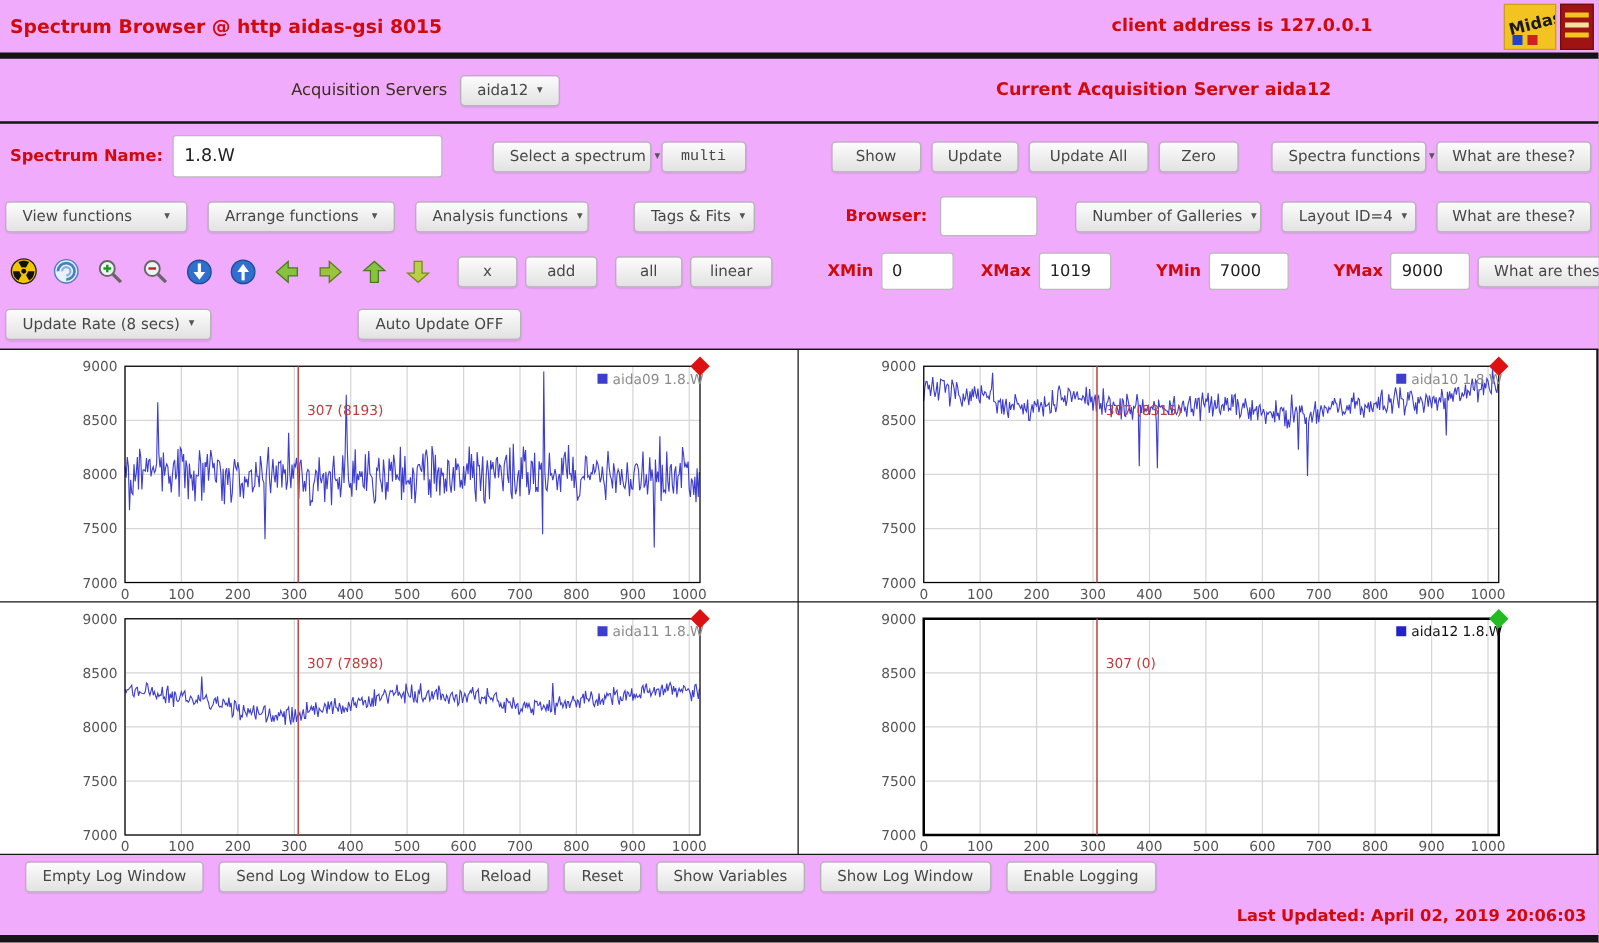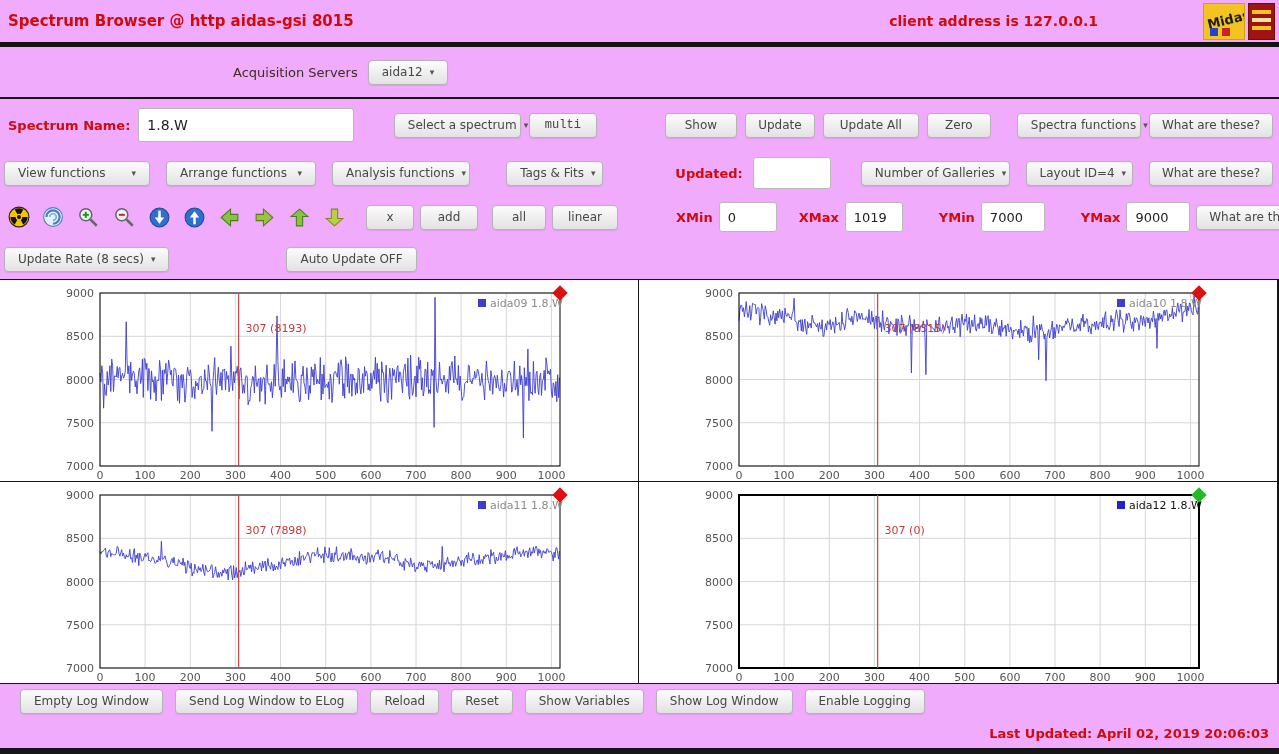--- a/index.html
+++ b/index.html
@@ -90,20 +90,21 @@
   </div>
 
   <div class="sep-thick"></div>
 
   <div class="acq-row">
     <span class="acq-label">Acquisition Servers</span>
     <button class="dd" style="min-width:72px;">
       <span>aida12</span>
       <span class="caret">▾</span>
     </button>
+    <span class="current-server">Current Acquisition Server aida12</span>
   </div>
 
   <div class="sep-thin"></div>
 
   <div class="row row-spectrum">
     <span class="rlabel">Spectrum Name:</span>
     <input class="ti name-input" value="1.8.W" style="">
     <button class="dd" style="margin-left:32px; min-width:118px;">
       <span>Select a spectrum</span>
       <span class="caret">▾</span>
@@ -130,21 +131,21 @@
       <span class="caret">▾</span>
     </button>
     <button class="dd" style="min-width:122px;">
       <span>Analysis functions</span>
       <span class="caret">▾</span>
     </button>
     <button class="dd" style="margin-left:20px; min-width:92px;">
       <span>Tags &amp; Fits</span>
       <span class="caret">▾</span>
     </button>
-    <span class="rlabel" style="margin-left:56px;">Updated:</span>
+    <span class="rlabel" style="margin-left:56px;">Browser:</span>
     <input class="ti" style="width: 78px; height: 32px; margin-left: -6px;" value="">
     <button class="dd" style="margin-left:14px; min-width:131px;">
       <span>Number of Galleries</span>
       <span class="caret">▾</span>
     </button>
     <button class="dd" style="min-width:89px;">
       <span>Layout ID=4</span>
       <span class="caret">▾</span>
     </button>
     <button class="btn what-btn">What are these?</button>
@@ -227,21 +228,21 @@
       <svg viewBox="0 0 22 22" width="23" height="23">
         <polygon points="3,12 8,12 8,3 14,3 14,12 19,12 11,19" fill="#b9cf45" stroke="#7a8a1d"></polygon>
       </svg>
     </span>
 
     <button class="btn" style="margin-left:14px; min-width:48px;">x</button>
     <button class="btn" style="min-width:58px;">add</button>
     <button class="btn" style="margin-left:8px; min-width:54px;">all</button>
     <button class="btn" style="min-width:66px;">linear</button>
 
-    <span class="rlabel" style="margin-left:52px;">XMin</span>
+    <span class="rlabel" style="margin-left:38px;">XMin</span>
     <input class="ti" style="width: 58px; height: 30px;" value="0">
     <span class="rlabel" style="margin-left:16px;">XMax</span>
     <input class="ti" style="width: 58px; height: 30px;" value="1019">
     <span class="rlabel" style="margin-left:30px;">YMin</span>
     <input class="ti" style="width: 64px; height: 30px;" value="7000">
     <span class="rlabel" style="margin-left:30px;">YMax</span>
     <input class="ti" style="width: 64px; height: 30px;" value="9000">
 
     <button class="btn what-btn">What are these?</button>
   </div>

